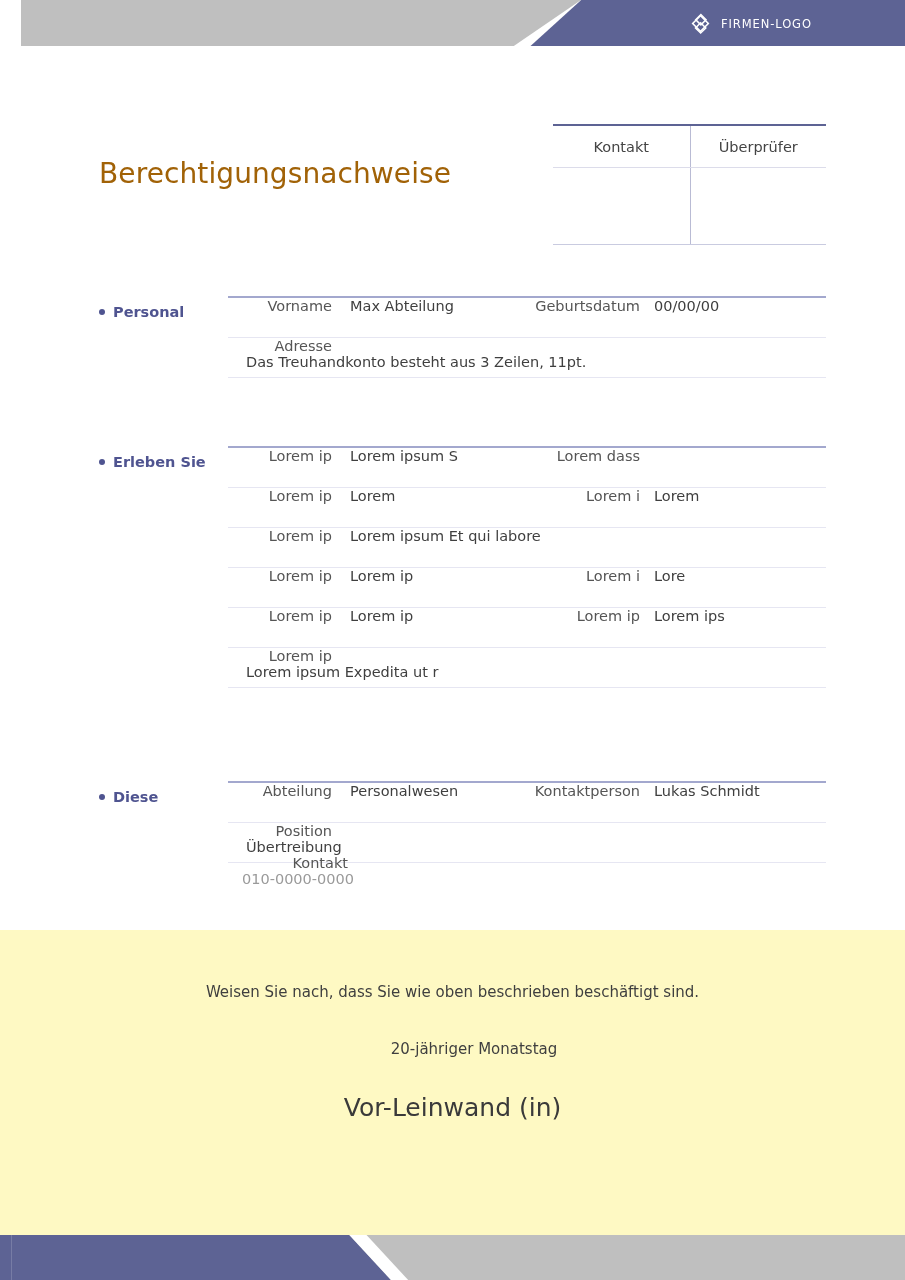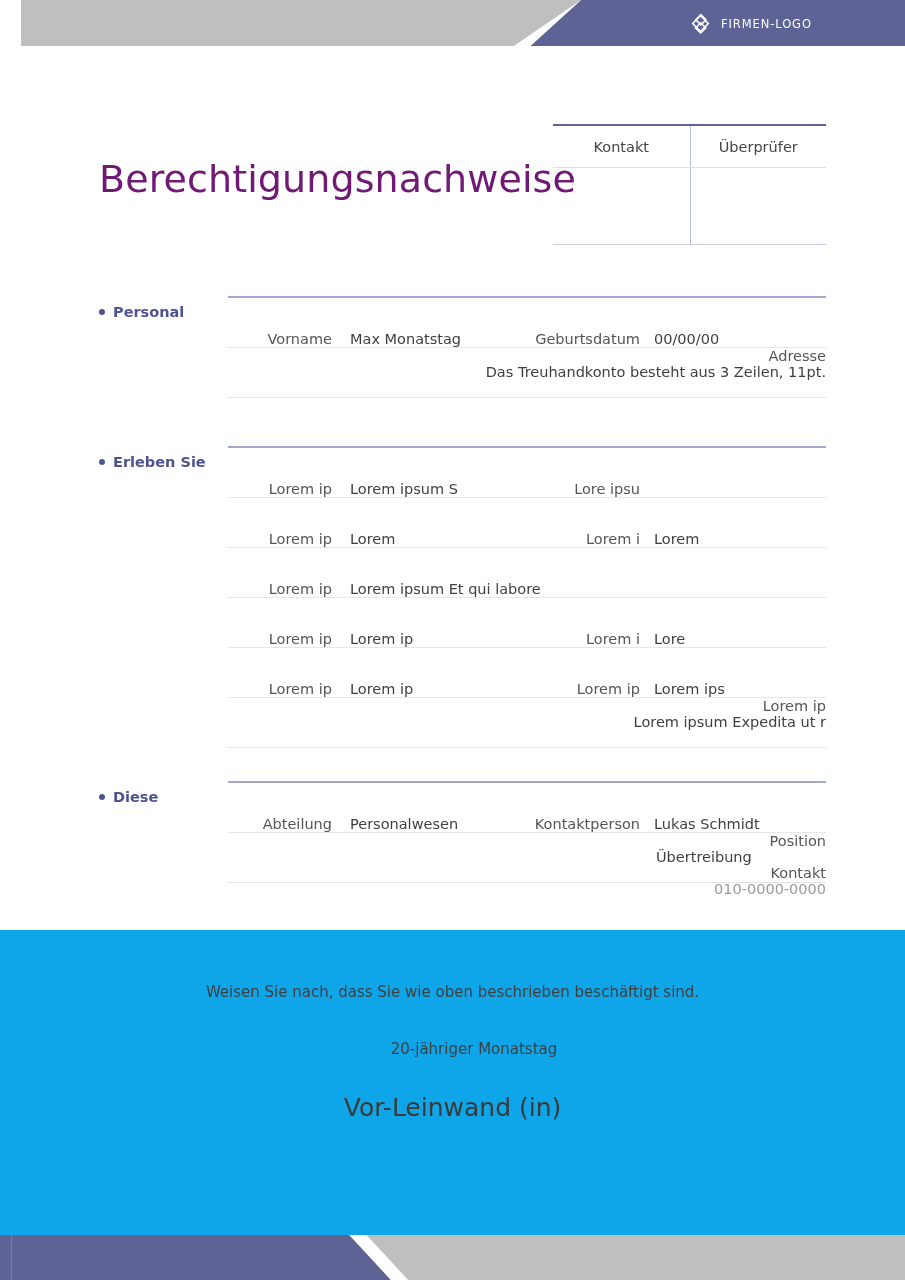--- a/index.html
+++ b/index.html
@@ -63,23 +63,23 @@
     font-size: 11.5px;
     letter-spacing: 0.9px;
     font-weight: 400;
     white-space: nowrap;
   }
 
   
   .doc-title {
     position: absolute;
     top: 157px; left: 99px;
-    font-size: 38px;
+    font-size: 28px;
     font-weight: 400;
-    color: #701a75;
+    color: #a16207;
     letter-spacing: 0.1px;
     white-space: nowrap;
   }
 
   
   .approval-box {
     position: absolute;
     top: 124px; left: 553px;
     width: 273px;
     border-top: 2px solid #5d6394;
@@ -132,22 +132,22 @@
   .tbl {
     position: absolute;
     left: 228px;
     top: 0;
     width: 598px;
     border-top: 2px solid #a3a8ce;
     border-collapse: collapse;
   }
   .tbl .row {
     display: flex;
-    align-items: flex-end;
-    height: 50px;
+    align-items: flex-start;
+    height: 40px;
     border-bottom: 1px solid #e6e6f2;
   }
   .tbl .row:last-child { border-bottom: 1px solid #e6e6f2; flex-direction: column; }
 
   .cell-label {
     font-size: 14.5px;
     color: #555555;
     text-align: right;
     flex: 0 0 auto;
     white-space: nowrap;
@@ -167,21 +167,21 @@
   .c4 { margin-left: 14px; }                    
   .c2wide { margin-left: 18px; }                
 
   
   .footer-panel {
     position: absolute;
     left: 0;
     top: 930px;
     width: 905px;
     height: 305px;
-    background: #0ea5e9;
+    background: #fef9c3;
   }
   .footer-line1 {
     position: absolute;
     top: 53px; left: 0; width: 905px;
     text-align: center;
     font-size: 15px;
     color: #3f3f3f;
   }
   .footer-line2 {
     position: absolute;
@@ -269,41 +269,41 @@
   </div>
 
   <div class="section" style="top:296px;">
     <div class="section-label" style="top:8px;">
       <span class="label-bullet"></span>
       <span>Personal</span>
     </div>
     <div class="tbl">
       <div class="row">
         <span class="cell-label c1">Vorname</span>
-        <span class="cell-value c2">Max Monatstag</span>
+        <span class="cell-value c2">Max Abteilung</span>
         <span class="cell-label c3">Geburtsdatum</span>
         <span class="cell-value c4">00/00/00</span>
       </div>
       <div class="row">
         <span class="cell-label c1">Adresse</span>
         <span class="cell-value c2wide">Das Treuhandkonto besteht aus 3 Zeilen, 11pt.</span>
       </div>
     </div>
   </div>
 
   <div class="section" style="top:446px;">
     <div class="section-label" style="top:8px;">
       <span class="label-bullet"></span>
       <span>Erleben Sie</span>
     </div>
     <div class="tbl">
       <div class="row">
         <span class="cell-label c1">Lorem ip</span>
         <span class="cell-value c2">Lorem ipsum S</span>
-        <span class="cell-label c3">Lore ipsu</span>
+        <span class="cell-label c3">Lorem dass</span>
         <span class="cell-value c4"></span>
       </div>
       <div class="row">
         <span class="cell-label c1">Lorem ip</span>
         <span class="cell-value c2">Lorem</span>
         <span class="cell-label c3">Lorem i</span>
         <span class="cell-value c4">Lorem</span>
       </div>
       <div class="row">
         <span class="cell-label c1">Lorem ip</span>

